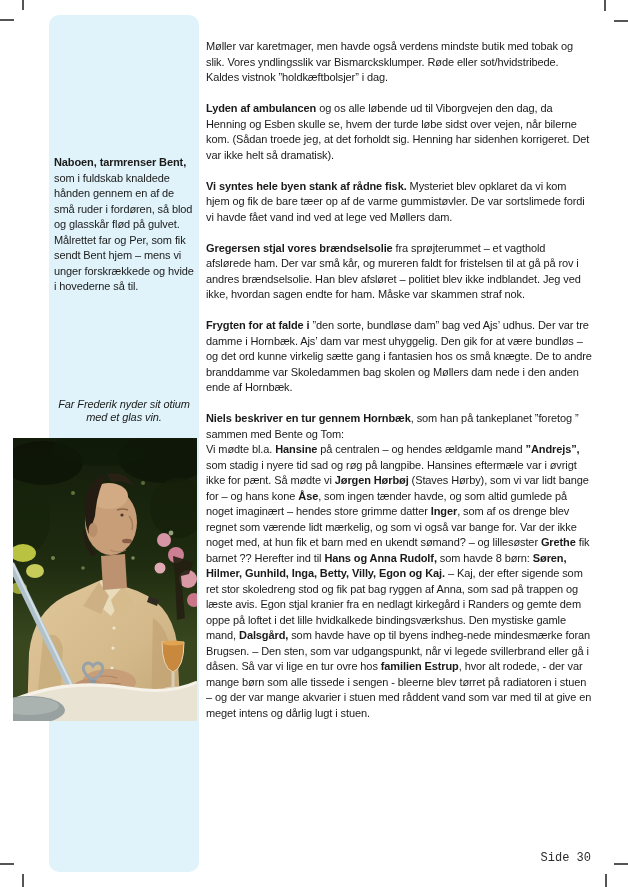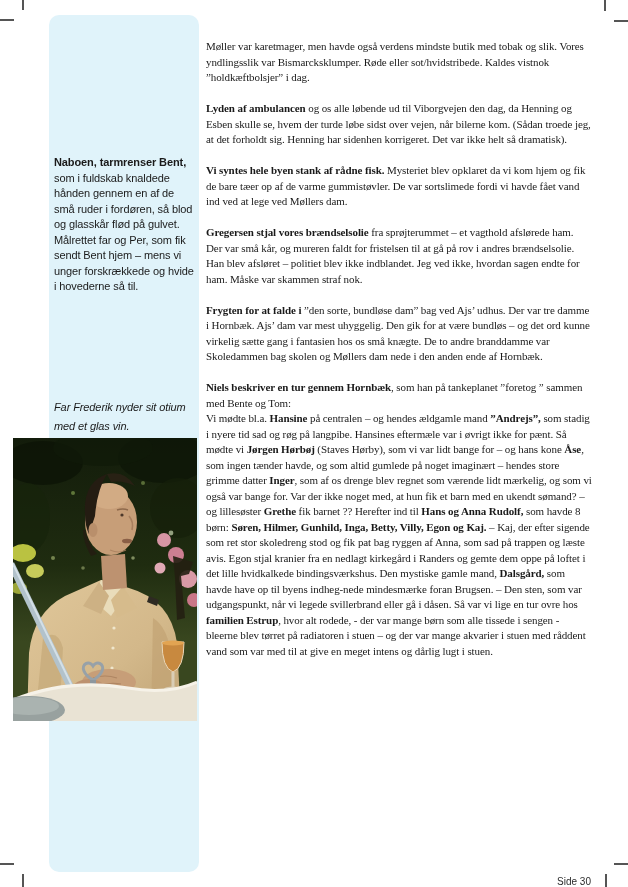--- a/index.html
+++ b/index.html
@@ -11,36 +11,36 @@
   .panel{
     position:absolute; left:49px; top:15px; width:150px; height:857px;
     border-radius:10px; background:#e0f3fa;
   }
   .sidebar-note{
     position:absolute; left:54px; top:120px; width:140px;
     font-size:11px; line-height:15.5px; letter-spacing:-0.1px;margin-top:35px;
   }
   .photo-caption{
     position:absolute; left:54px; top:398px; width:140px;
-    font-size:11px; line-height:19px; font-style:italic; letter-spacing:-0.1px;
+    font-size:11px; line-height:13px; font-style:italic; letter-spacing:-0.1px;text-align:center;
   }
   .photo{
     position:absolute; left:13px; top:438px; width:184px; height:283px;
     line-height:0;
   }
   .main-col{
     position:absolute; left:206px; top:39px; width:386px;
     font-size:11px; line-height:15.5px; letter-spacing:-0.1px;
   }
-  .main-col p{margin:0 0 15.5px 0;font-family:Liberation Serif, serif;}
+  .main-col p{margin:0 0 15.5px 0;}
   .main-col p:last-child{margin-bottom:12px;}
   b{font-weight:700;}
   .page-number{
-    position:absolute; top:876px; right:37px;
-    font-size:10px; color:#2b2b2b; letter-spacing:0;
+    position:absolute; top:851px; right:37px;
+    font-size:12px; color:#2b2b2b; letter-spacing:0;font-family:Liberation Mono, monospace;
   }
 </style>
 </head>
 <body>
 
 <div class="page">
 
   <div class="crop" style="left: 22px; top: 0px; width: 2px; height: 10px; background: rgb(85, 85, 85);"></div>
   <div class="crop" style="left: 0px; top: 19px; width: 14px; height: 2px; background: rgb(85, 85, 85);"></div>
   <div class="crop" style="left: 604px; top: 0px; width: 2px; height: 11px; background: rgb(85, 85, 85);"></div>

